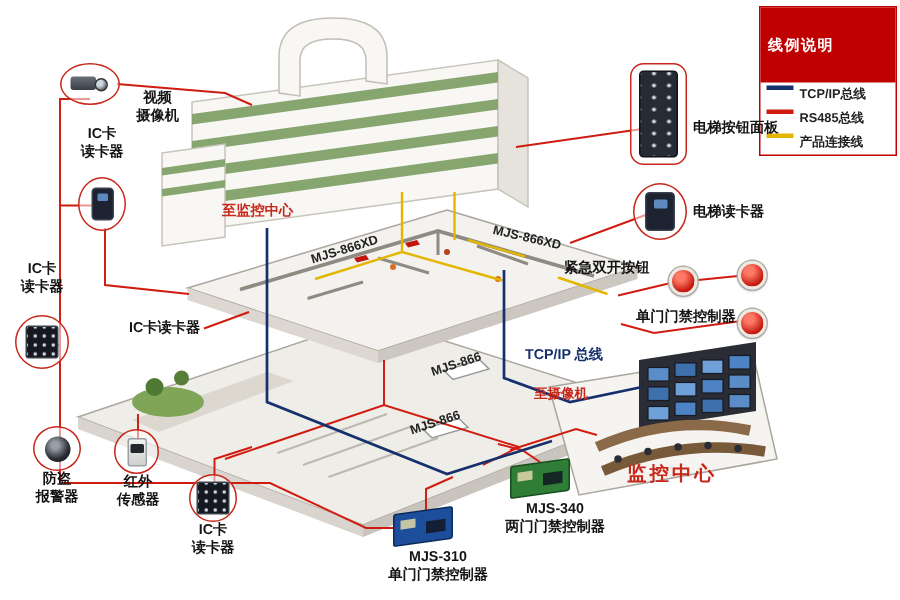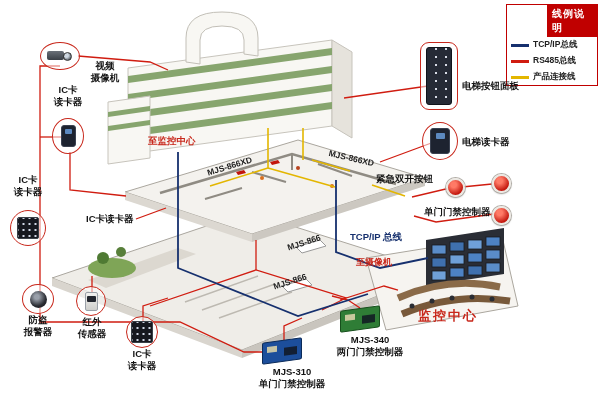--- a/index.html
+++ b/index.html
@@ -45,22 +45,22 @@
        background:radial-gradient(circle at 38% 32%,#ff7a66 20%,#c2150c 72%);
        border:2px solid #ece8e2;box-shadow:0 0 0 1px #b0aca5,0 1px 2px rgba(0,0,0,.35);}
   .board{position:absolute;width:38px;height:20px;border-radius:2px;transform:skewY(-8deg);}
   .board::before{content:"";position:absolute;left:4px;top:4px;width:10px;height:6px;background:#d9d2a8;opacity:.9;}
   .board::after{content:"";position:absolute;right:4px;top:7px;width:13px;height:8px;background:#111722;opacity:.85;}
   .board.bblue{background:#1c4e9b;border:1px solid #0b2a58;}
   .board.bgreen{background:#2f7d36;border:1px solid #174f1c;}
 
   
   .legend{position:absolute;left:506px;top:4px;width:90px;border:1px solid #c00000;background:#fff;}
-  .legend-title{background:#c00000;color:#fff;font-size:10px;font-weight:700;padding:2px 5px;letter-spacing:1px;margin-left:40px;}
-  .legend-item{display:flex;align-items:center;gap:4px;padding:2px 4px;}
+  .legend-title{background:#c00000;color:#fff;font-size:10px;font-weight:700;padding:18px 5px;letter-spacing:1px;}
+  .legend-item{display:flex;align-items:flex-start;gap:4px;padding:2px 4px;}
   .swatch{width:18px;height:3px;flex:none;background:#999;}
   .legend-text{font-size:8.5px;font-weight:700;color:#222;}
 </style>
 </head>
 <body>
 
 <div class="canvas">
 
   <svg width="600" height="400" viewBox="0 0 600 400">
 

